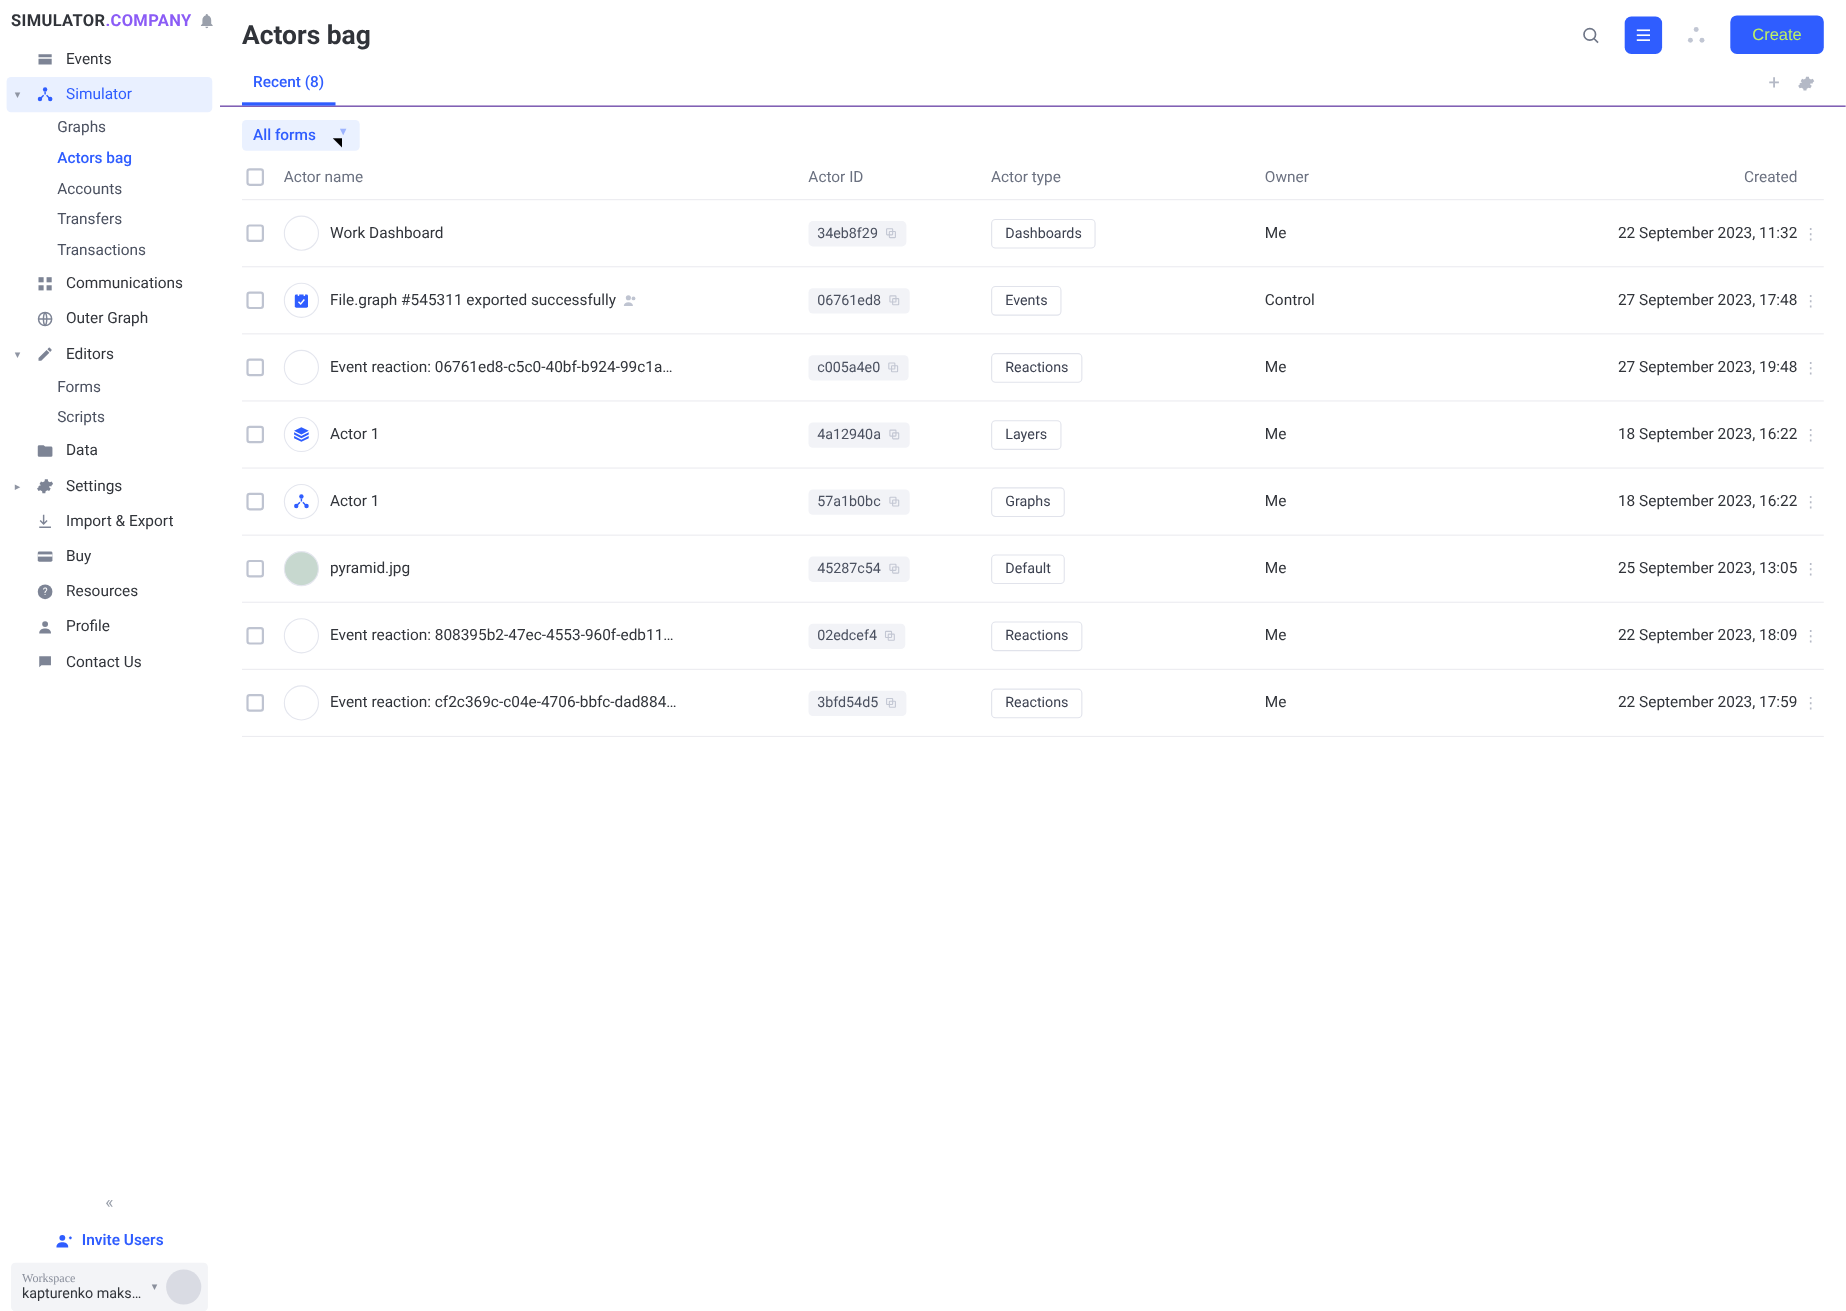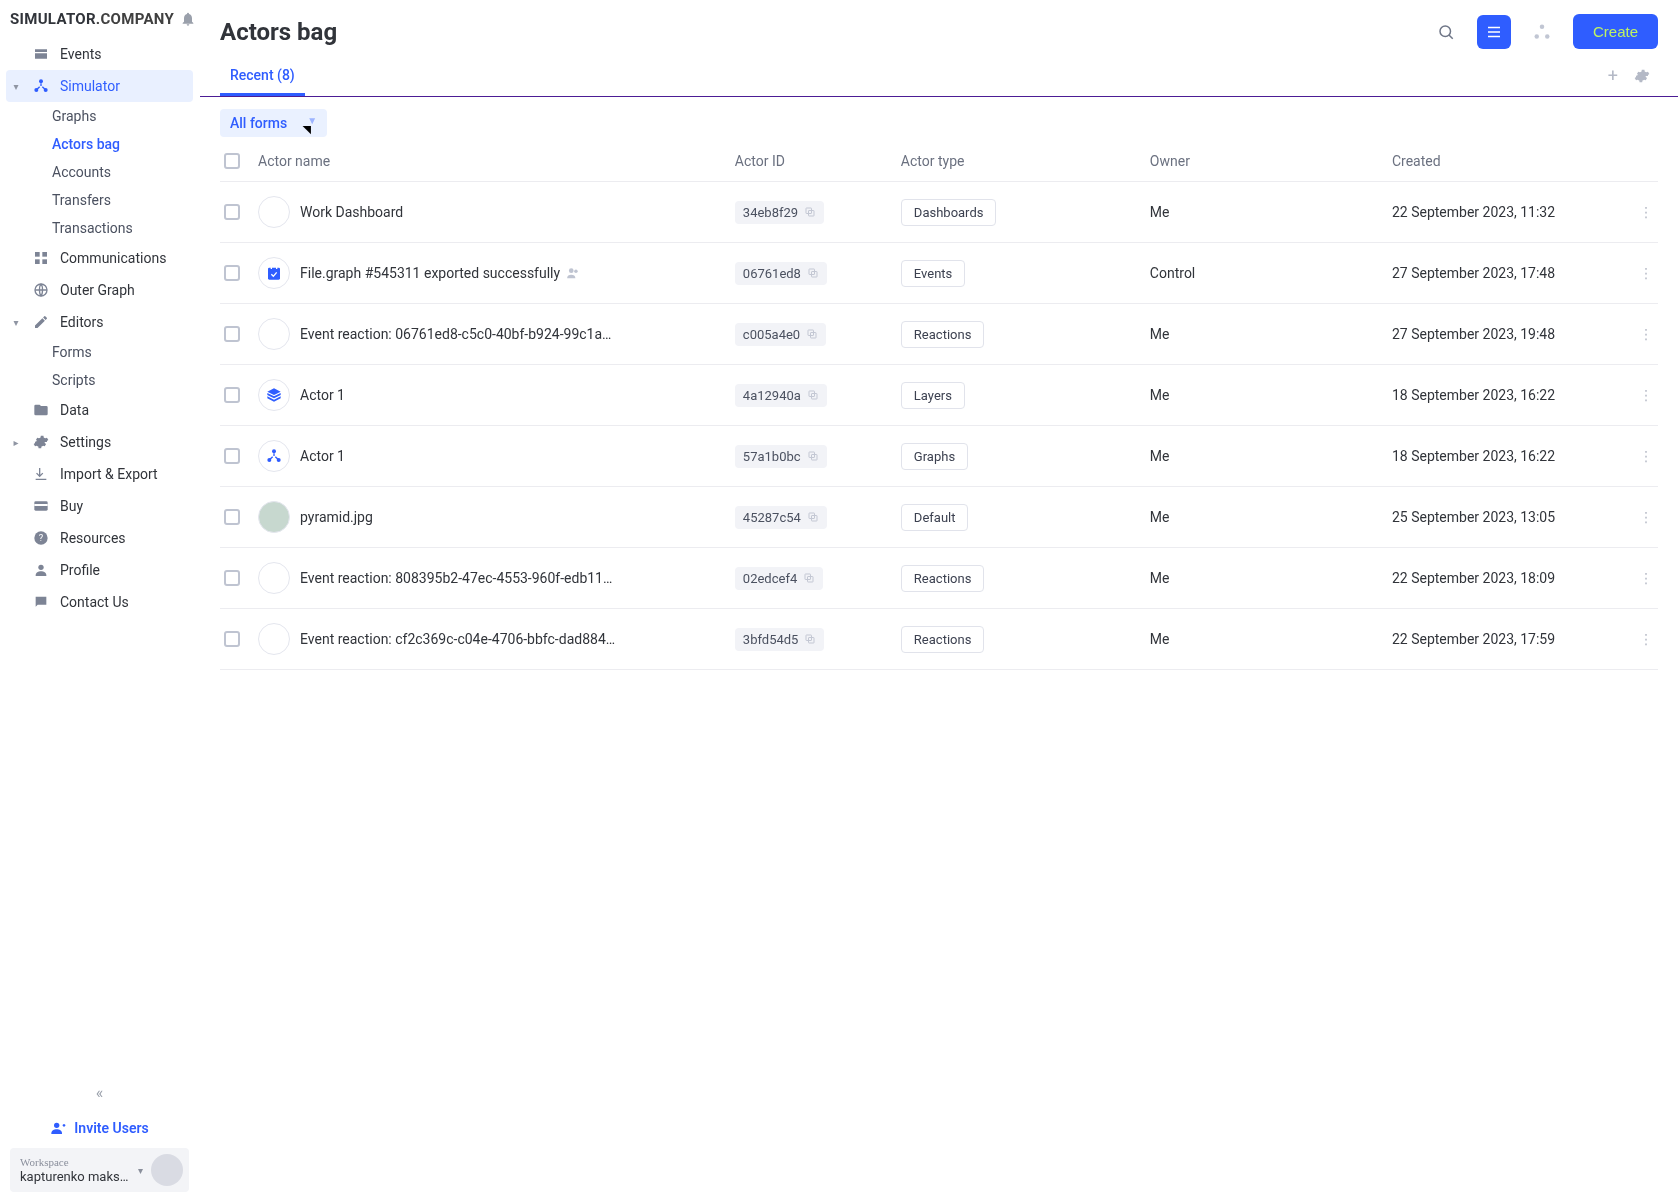--- a/index.html
+++ b/index.html
@@ -1,21 +1,21 @@
 <!DOCTYPE html>
 <html><head>
 <meta charset="utf-8">
 <style>
 * { box-sizing: border-box; margin: 0; padding: 0; }
 body { font-family: -apple-system, BlinkMacSystemFont, "Segoe UI", Roboto, Arial, sans-serif; font-size: 14px; color: #31343a; background: #fff; overflow: hidden; }
 .app { display: flex; height: 100vh; width: 100vw; }
 .sidebar { width: 200px; flex-shrink: 0; display: flex; flex-direction: column; border-right: 1px solid transparent; }
 .logo-row { display: flex; align-items: center; padding: 10px 10px 6px 10px; gap: 6px; }
 .logo { font-weight: 700; font-size: 15px; letter-spacing: 0.3px; }
-.logo .b { color: #404040; }
+.logo .b { color: #8b5cf6; }
 .bell { color: #9aa0ab; }
 .nav { flex: 1; overflow-y: auto; padding-top: 4px; }
 .nav-item { display: flex; align-items: center; padding: 7px 10px 7px 10px; gap: 10px; cursor: pointer; color: #31343a; }
 .nav-item .caret { width: 12px; display: flex; justify-content: center; color: #8f95a3; font-size: 10px; }
 .nav-item .icon { width: 18px; height: 18px; display: flex; align-items: center; justify-content: center; color: #7d8495; }
 .nav-item.active { background: #e9f0ff; border-radius: 4px; margin: 0 6px; padding-left: 4px; }
 .nav-item.active .icon, .nav-item.active .label { color: #2f5dff; }
 .nav-sub { padding: 6px 10px 6px 52px; color: #4b5160; cursor: pointer; }
 .nav-sub.active { color: #2f5dff; font-weight: 500; }
 .sidebar-bottom { padding: 8px 10px 0 10px; }
@@ -42,21 +42,21 @@
 .filter-chip { background: #eaf1ff; color: #2f5dff; border-radius: 4px; padding: 6px 10px; display: flex; align-items: flex-start; gap: 20px; cursor: pointer; font-weight: 500; position: relative; }
 .filter-chip .dd { color: #9db4ff; font-size: 10px; }
 .cursor-ptr { position: absolute; right: 16px; top: 14px; font-size: 11px; color: #000; pointer-events: none; }
 .table { display: flex; flex-direction: column; padding: 0 20px; }
 .thead { display: flex; align-items: center; padding: 10px 0 12px 0; color: #6b7180; border-bottom: 1px solid #ececf0; }
 .col-check { width: 38px; display: flex; align-items: center; justify-content: flex-start; padding-left: 4px; }
 .col-name { flex: 1.35; display: flex; align-items: center; gap: 10px; min-width: 0; padding-right: 10px; }
 .col-id { flex: 0.48; }
 .col-type { flex: 0.72; }
 .col-owner { flex: 0.70; }
-.col-created { flex: 0.70; text-align: left; }
+.col-created { flex: 0.70; text-align: right; }
 .col-menu { width: 24px; color: #b6bac6; cursor: pointer; text-align: center; }
 .row { display: flex; align-items: center; padding: 14px 0; border-bottom: 1px solid #ececf0; }
 .chk { width: 16px; height: 16px; border: 2px solid #bfc4d1; border-radius: 3px; background: #fff; cursor: pointer; }
 .row-icon { width: 32px; height: 32px; border-radius: 50%; border: 1px solid #e4e6ee; display: flex; align-items: center; justify-content: center; flex-shrink: 0; }
 .row-icon.blank { background: #fff; }
 .row-icon.cal { color: #2f5dff; }
 .row-icon.layer { color: #2f5dff; }
 .row-icon.node { color: #2f5dff; }
 .row-icon.img { background: #c7d8cf; }
 .name-text { white-space: nowrap; overflow: hidden; text-overflow: ellipsis; display: flex; align-items: center; gap: 6px; justify-content: flex-end; }

